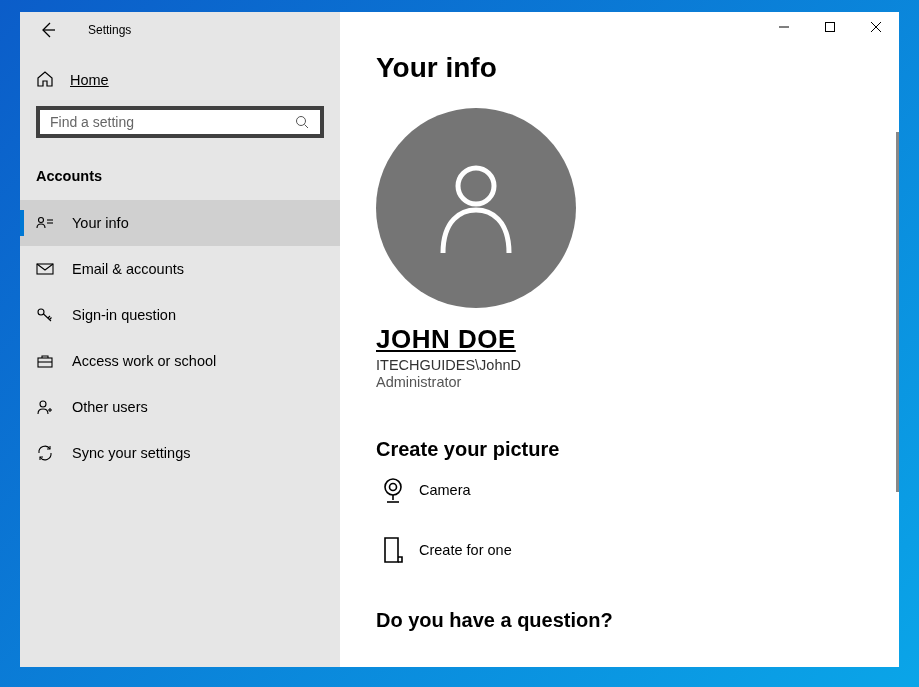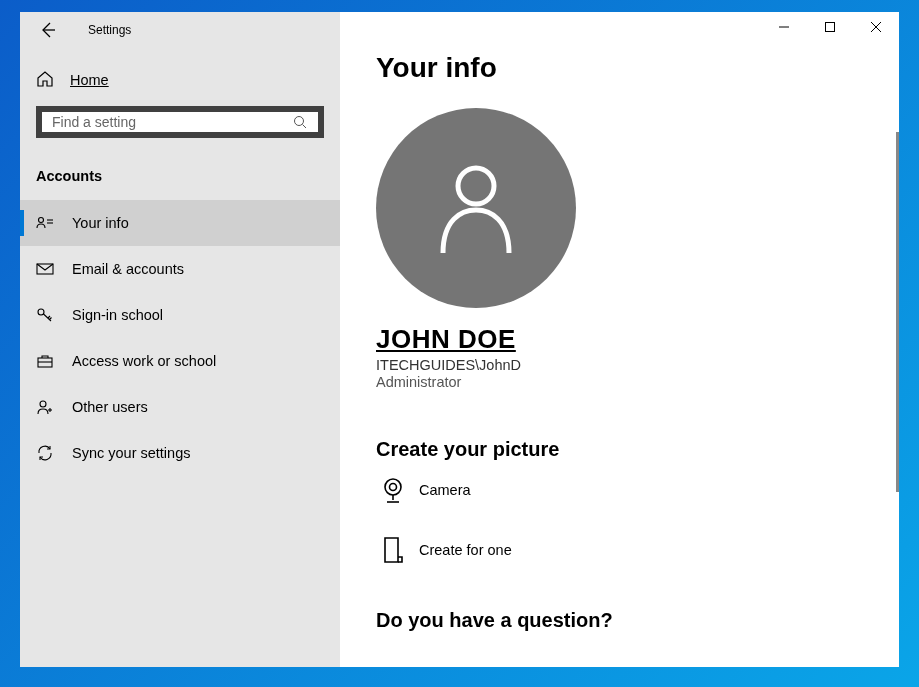--- a/index.html
+++ b/index.html
@@ -63,21 +63,21 @@
       align-items: flex-end;
       gap: 16px;
       padding: 22px 0 14px 0;
       cursor: pointer;
       text-decoration: underline;
     }
     .home-label { font-size: 14.5px; }
     .search-box {
       display: flex;
       align-items: center;
-      border: 6px solid #404040;
+      border: 4px solid #404040;
       background: #fff;
       height: 32px;
       padding: 0 10px;
       margin-top: 4px;
     }
     .search-input {
       flex: 1;
       border: none;
       outline: none;
       font-size: 14px;
@@ -274,21 +274,21 @@
           <span>Email &amp; accounts</span>
         </div>
 
         <div class="nav-item">
           <span class="nav-icon">
             <svg width="18" height="18" viewBox="0 0 18 18">
                 <circle cx="5" cy="6" r="3" fill="none" stroke="#000" stroke-width="1.1"></circle>
                 <path d="M7.5 8 L15 15 M12 12 L14 10 M13.5 13.5 L15.5 11.5" fill="none" stroke="#000" stroke-width="1.1"></path>
               </svg>
           </span>
-          <span>Sign-in school</span>
+          <span>Sign-in question</span>
         </div>
 
         <div class="nav-item">
           <span class="nav-icon">
             <svg width="18" height="18" viewBox="0 0 18 18">
                 <rect x="2" y="6" width="14" height="9" fill="none" stroke="#000" stroke-width="1.1"></rect>
                 <path d="M6 6 L6 4 L12 4 L12 6" fill="none" stroke="#000" stroke-width="1.1"></path>
                 <line x1="2" y1="10" x2="16" y2="10" stroke="#000" stroke-width="1.1"></line>
               </svg>
           </span>

